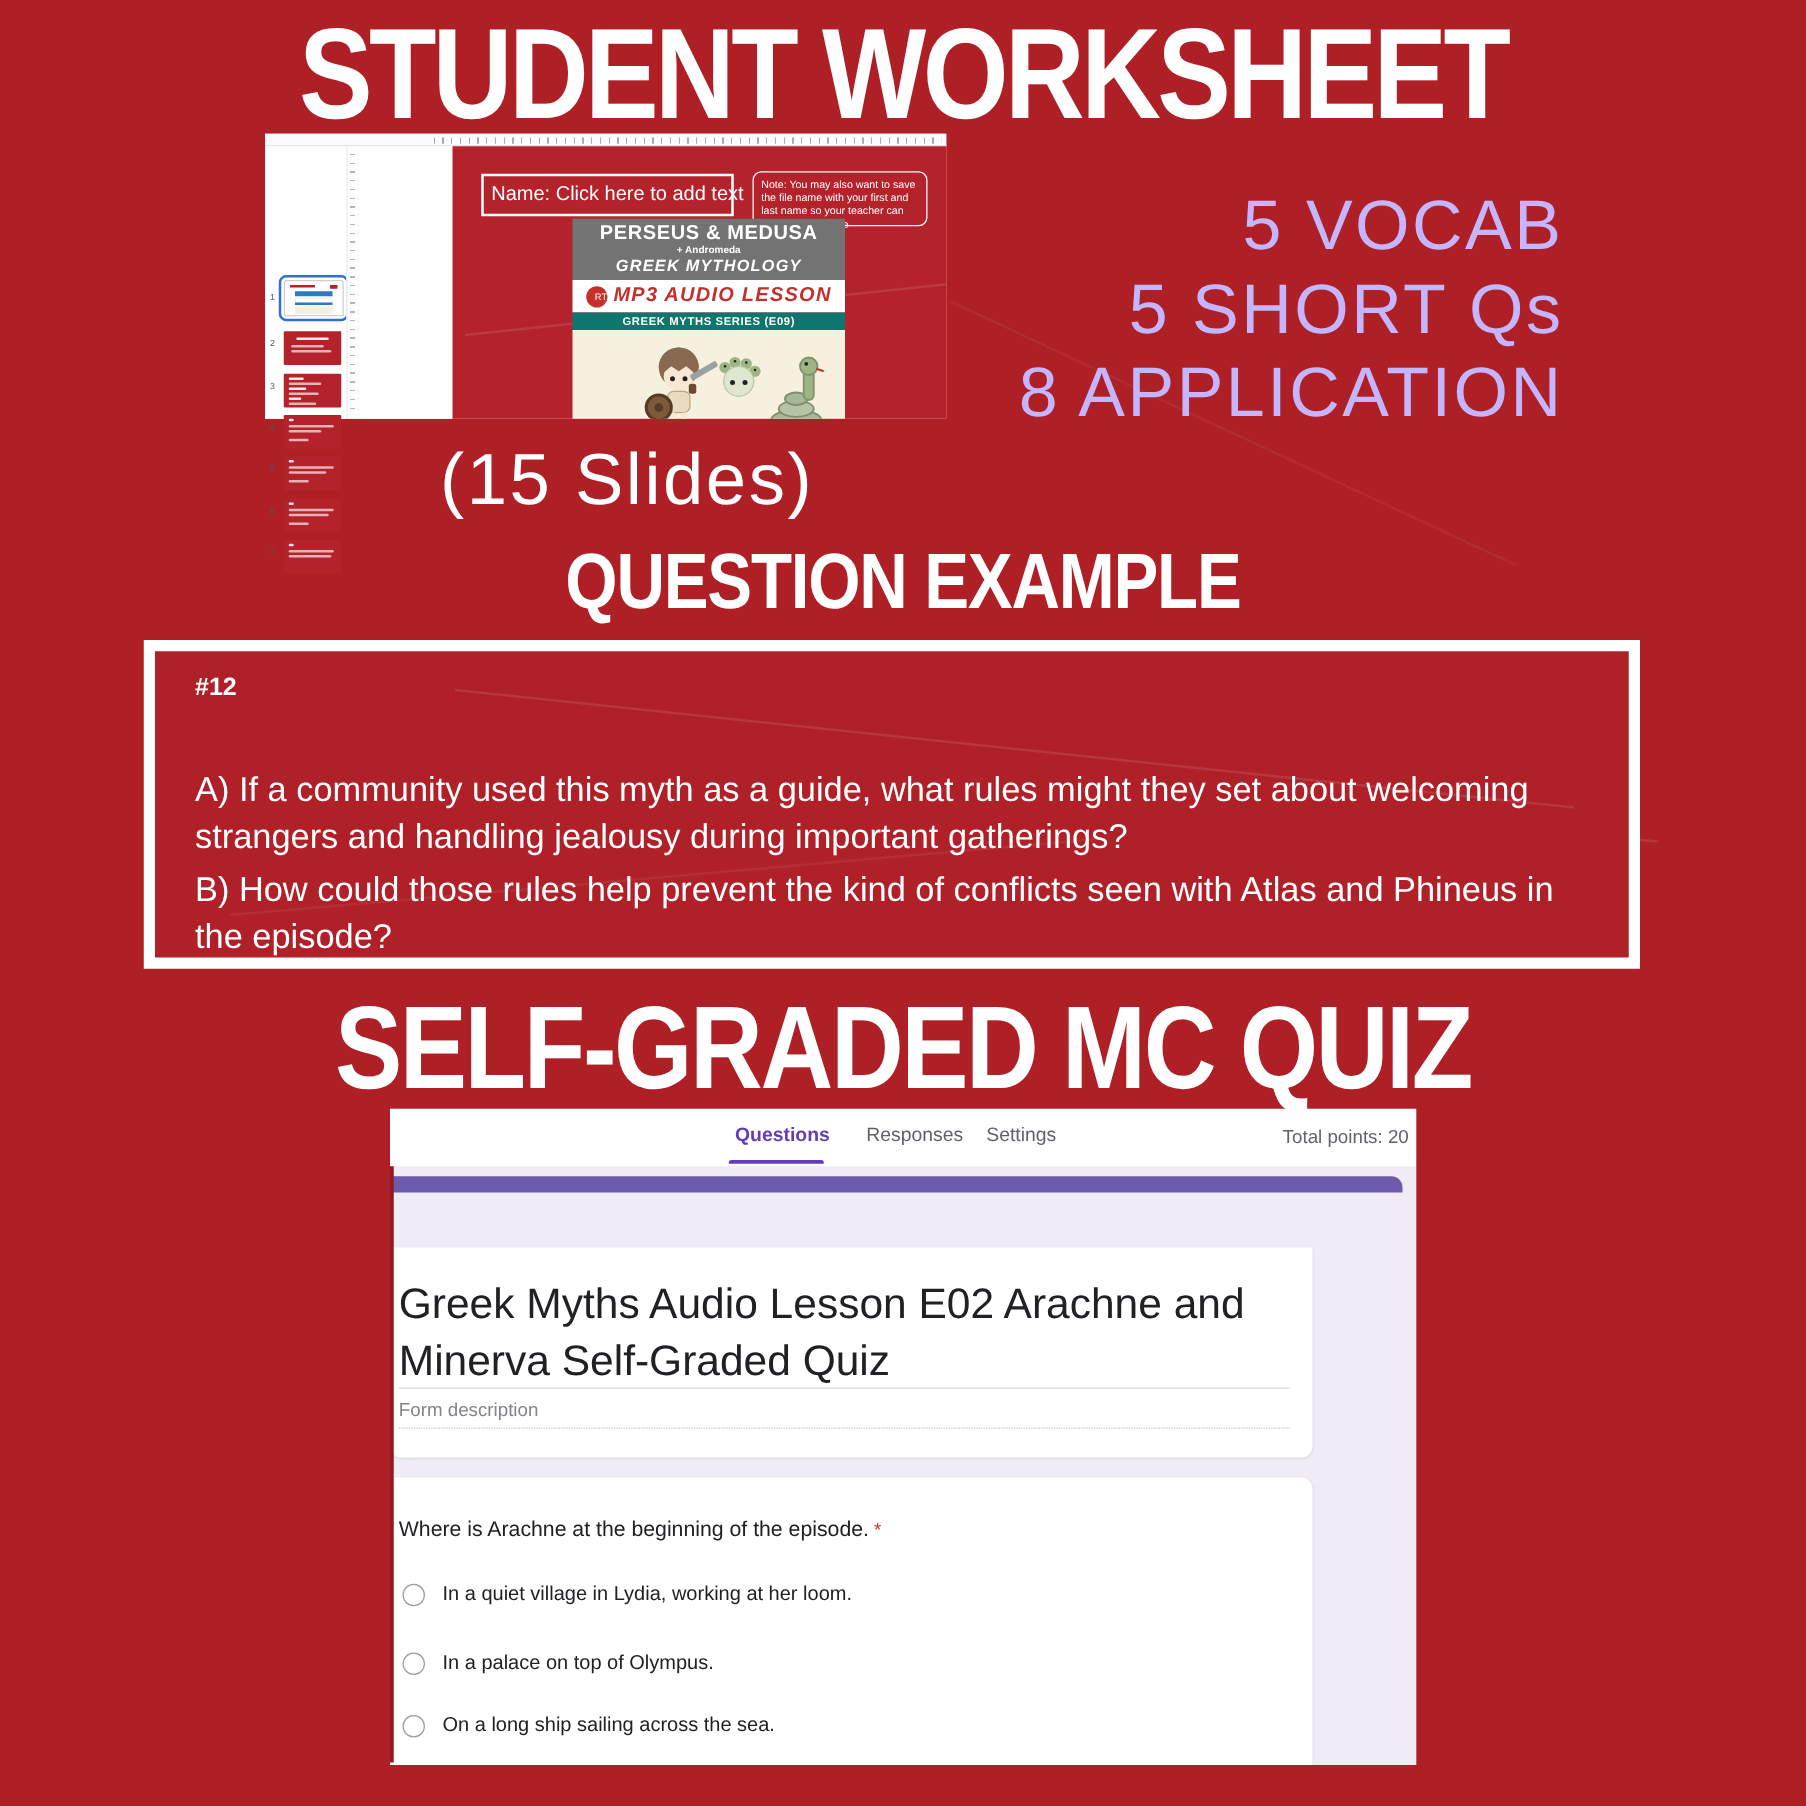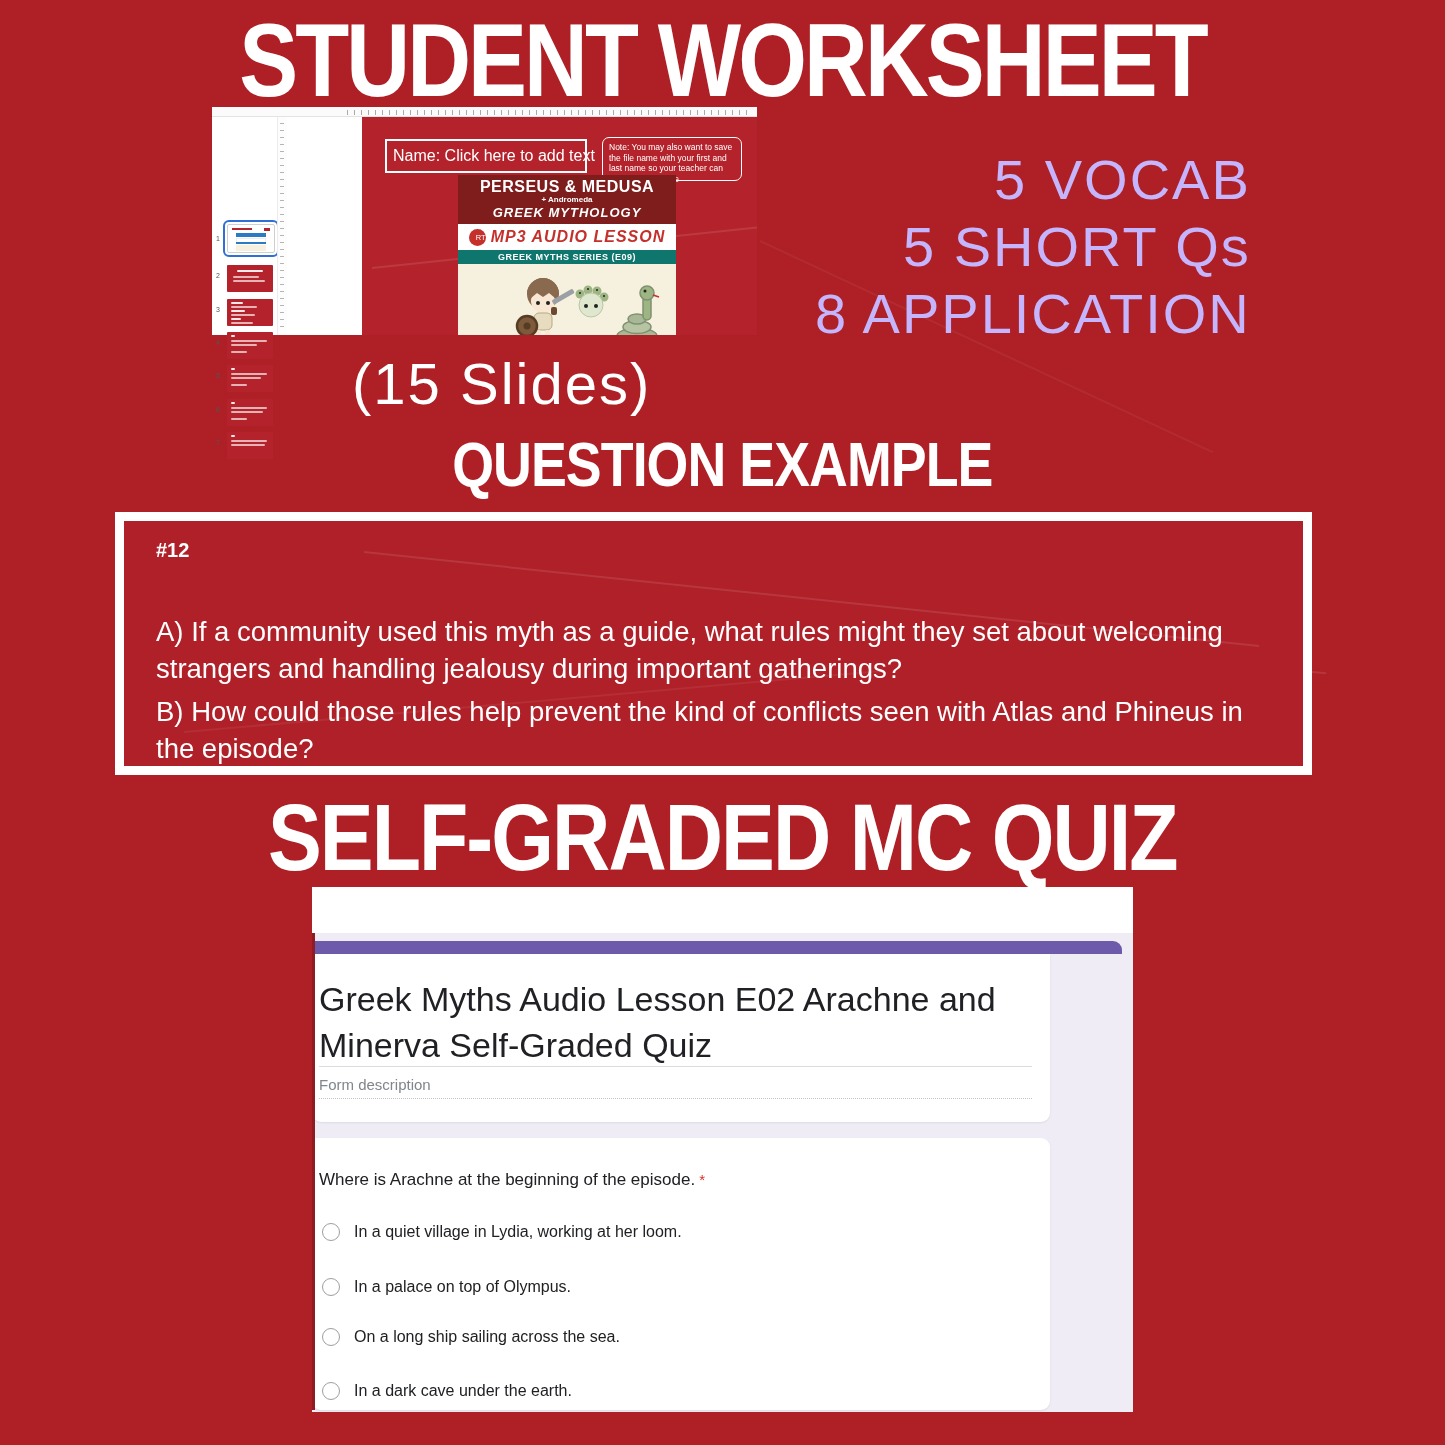--- a/index.html
+++ b/index.html
@@ -35,21 +35,21 @@
   .vruler{position:absolute;left:65px;top:10px;width:9px;bottom:0;background:#fdfdfd;border-left:1px solid #ececec;border-right:1px solid #ececec;}
   .vruler::after{content:"";position:absolute;top:6px;bottom:4px;left:2px;width:4px;
     background:repeating-linear-gradient(180deg,#b5b5b5 0 1px,transparent 1px 7px);}
   .cmargin{position:absolute;left:75px;top:10px;width:75px;bottom:0;background:#fff;}
   .slide{position:absolute;left:150px;top:10px;right:0;bottom:0;background:#b4232b;overflow:hidden;}
   .name-box{position:absolute;left:23px;top:22px;width:192px;height:30px;border:2px solid #fff;
     color:#fff;font-size:16px;line-height:30px;padding-left:6px;white-space:nowrap;}
   .note-box{position:absolute;left:240px;top:20px;width:140px;height:44px;border:1px solid #fff;border-radius:7px;
     color:#fff;font-size:8.5px;line-height:1.25;padding:4px 6px;box-sizing:border-box;}
   .banner{position:absolute;left:96px;top:58px;width:218px;}
-  .b-blue1{background:#7f1d1d;color:#fff;text-align:center;padding:3px 0 4px;}
+  .b-blue1{background:#737373;color:#fff;text-align:center;padding:3px 0 4px;}
   .b-title{font-size:16px;font-weight:bold;letter-spacing:.5px;line-height:17px;}
   .b-sub{font-size:8px;font-weight:bold;line-height:9px;}
   .b-cat{font-size:13px;font-weight:bold;font-style:italic;letter-spacing:1px;line-height:15px;margin-top:1px;}
   .b-white{background:#fff;height:26px;display:flex;align-items:center;justify-content:center;gap:5px;}
   .rt-logo{display:inline-block;width:17px;height:17px;border-radius:50%;background:#c4302b;color:#fff;
     font-size:7.5px;font-weight:normal;text-align:right;line-height:17px;}
   .b-audio{color:#c4302b;font-size:16px;font-weight:bold;font-style:italic;letter-spacing:1px;}
   .b-blue2{background:#0f766e;color:#fff;font-size:9px;font-weight:bold;text-align:center;line-height:14px;height:14px;letter-spacing:.5px;}
   .b-cream{background:#f6f1df;height:82px;display:flex;align-items:flex-end;justify-content:center;}
   
@@ -60,21 +60,21 @@
   .q-b{position:absolute;left:32px;top:172px;width:1120px;font-size:27.5px;line-height:37px;}
   
   .form-shot{position:absolute;left:312px;top:887px;width:821px;height:525px;background:#fff;overflow:hidden;}
   .tabbar{position:absolute;left:0;top:0;width:100%;height:46px;background:#fff;}
   .tab{position:absolute;top:13px;font-size:15.5px;color:#5f6368;}
   .tab.active{color:#673ab7;font-weight:bold;}
   .tab-underline{position:absolute;left:271px;top:41px;width:76px;height:3px;background:#673ab7;border-radius:2px 2px 0 0;}
   .total-points{position:absolute;right:6px;top:14px;font-size:15px;color:#5f6368;}
   .form-body{position:absolute;left:0;top:46px;right:0;bottom:0;background:#efecf5;}
   .purple-bar{position:absolute;left:0;top:8px;width:810px;height:13px;background:#6d5aaa;border-top-right-radius:9px;}
-  .card{position:absolute;left:0;width:738px;background:#fff;box-shadow:0 1px 2px rgba(0,0,0,.08);}
+  .card{position:absolute;left:0;width:738px;background:#fff;box-shadow:0 1px 2px rgba(0,0,0,.08);margin-top:44px;}
   .card1{top:21px;height:168px;border-radius:0 0 9px 9px;}
   .form-title{position:absolute;left:7px;top:22px;width:700px;font-size:34px;line-height:46px;color:#202124;}
   .title-divider{position:absolute;left:7px;right:18px;top:112px;height:1px;background:#dadce0;}
   .form-desc{position:absolute;left:7px;top:122px;right:18px;font-size:15px;color:#80868b;border-bottom:1px dotted #c6c6c6;padding-bottom:5px;}
   .card2{top:205px;height:272px;border-radius:0 9px 9px 9px;}
   .fq{position:absolute;left:7px;top:32px;font-size:17px;color:#202124;}
   .req{color:#d93025;font-size:15px;margin-left:4px;}
   .opt{position:absolute;left:0;height:24px;}
   .radio{position:absolute;left:10px;top:0;width:18px;height:18px;border:1.5px solid #9e9e9e;border-radius:50%;background:#fff;box-sizing:border-box;}
   .opt-label{position:absolute;left:42px;top:0;font-size:16px;color:#202124;white-space:nowrap;}
@@ -228,20 +228,27 @@
     <div class="streak" style="left:240px;top:30px;width:900px;transform:rotate(6deg);"></div>
     <div class="streak" style="left:60px;top:210px;width:700px;transform:rotate(-5deg);opacity:.6;"></div>
     <div class="q-num">#12</div>
     <div class="q-a">A) If a community used this myth as a guide, what rules might they set about welcoming strangers and handling jealousy during important gatherings?</div>
     <div class="q-b">B) How could those rules help prevent the kind of conflicts seen with Atlas and Phineus in the episode?</div>
   </div>
 
   <div class="big-heading h-quiz"><span>SELF-GRADED MC QUIZ</span></div>
 
   <div class="form-shot">
+    <div class="tabbar">
+      <span class="tab active" style="left:276px;">Questions</span>
+      <span class="tab" style="left:381px;">Responses</span>
+      <span class="tab" style="left:477px;">Settings</span>
+      <div class="tab-underline"></div>
+      <span class="total-points">Total points: 20</span>
+    </div>
 
     <div class="form-body">
       <div class="purple-bar"></div>
 
       <div class="card card1">
         <div class="form-title">Greek Myths Audio Lesson E02 Arachne and Minerva Self-Graded Quiz</div>
         <div class="title-divider"></div>
         <div class="form-desc">Form description</div>
       </div>
 

